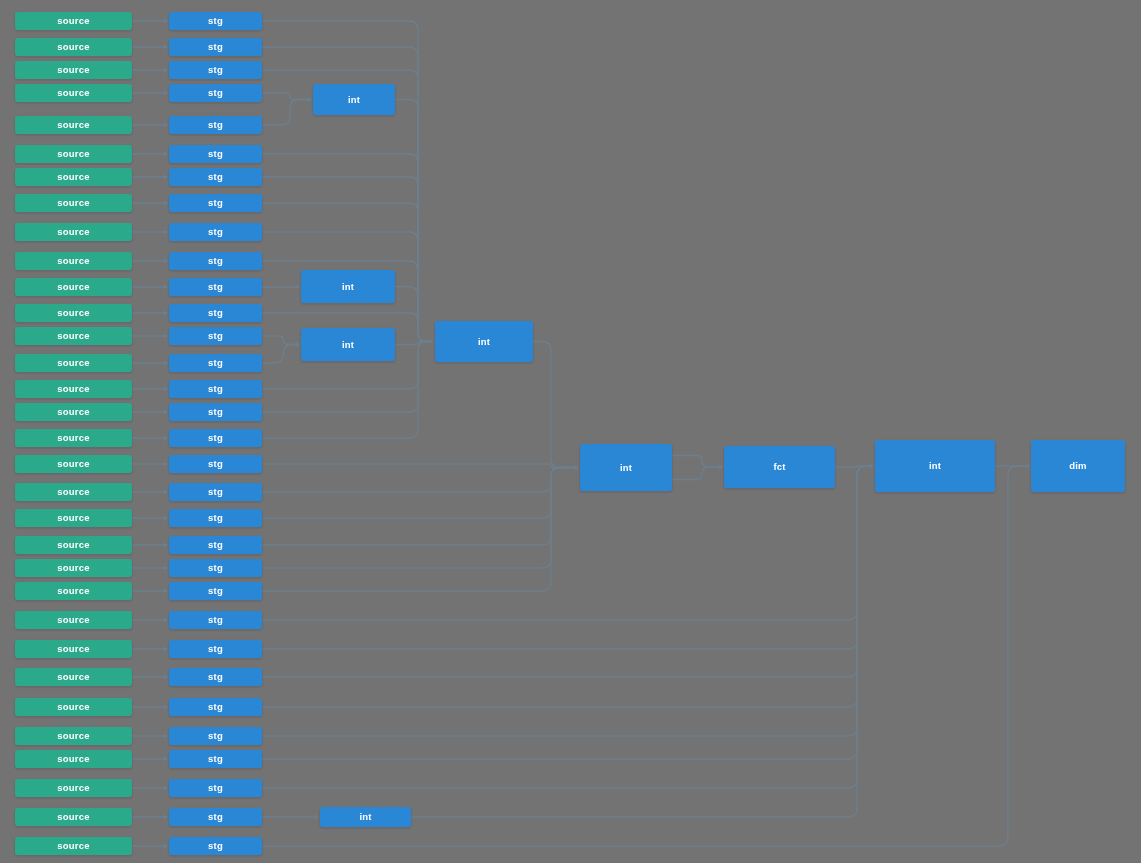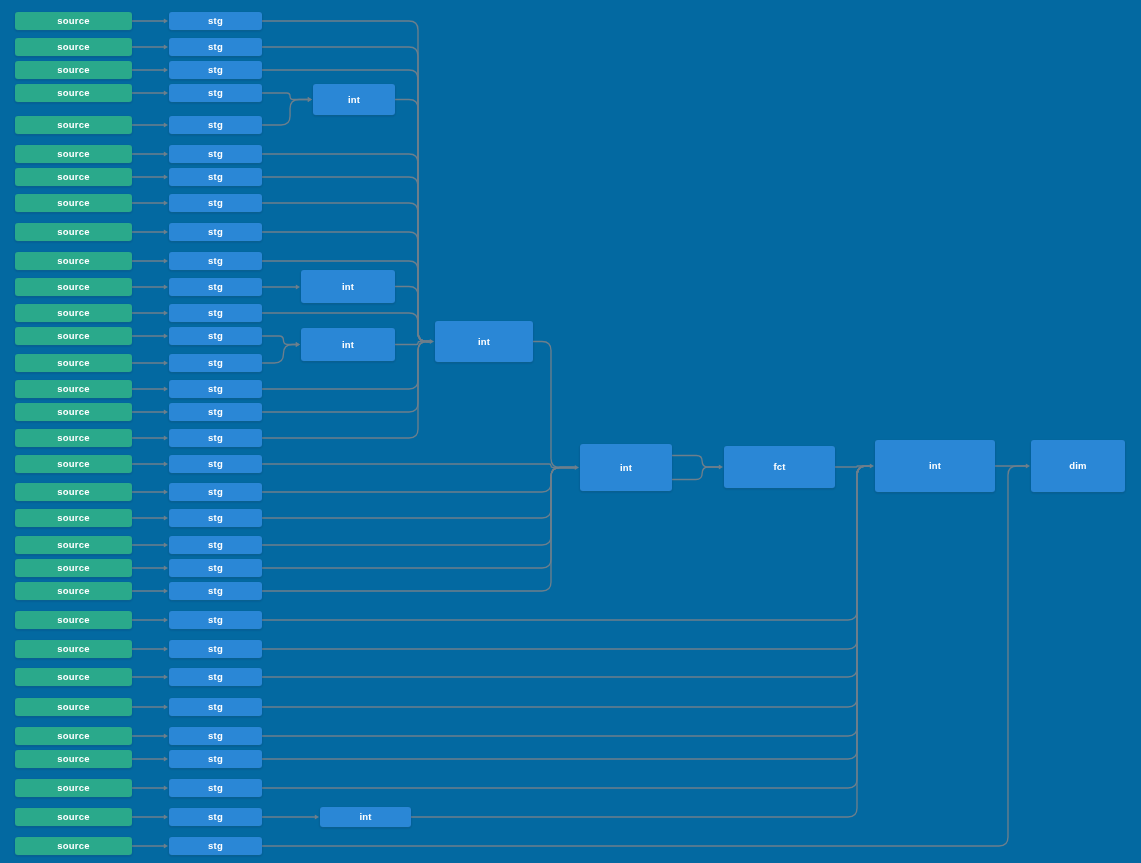--- a/index.html
+++ b/index.html
@@ -11,21 +11,21 @@
   body {
     width: 1141px;
     height: 863px;
     overflow: hidden;
     font-family: "Liberation Sans", sans-serif;
   }
   #lineage-canvas {
     position: relative;
     width: 1141px;
     height: 863px;
-    background: #0369a1;
+    background: #737373;
   }
   svg.graph-layer {
     position: absolute;
     left: 0;
     top: 0;
     width: 1141px;
     height: 863px;
     display: block;
   }
   .node-rect {

